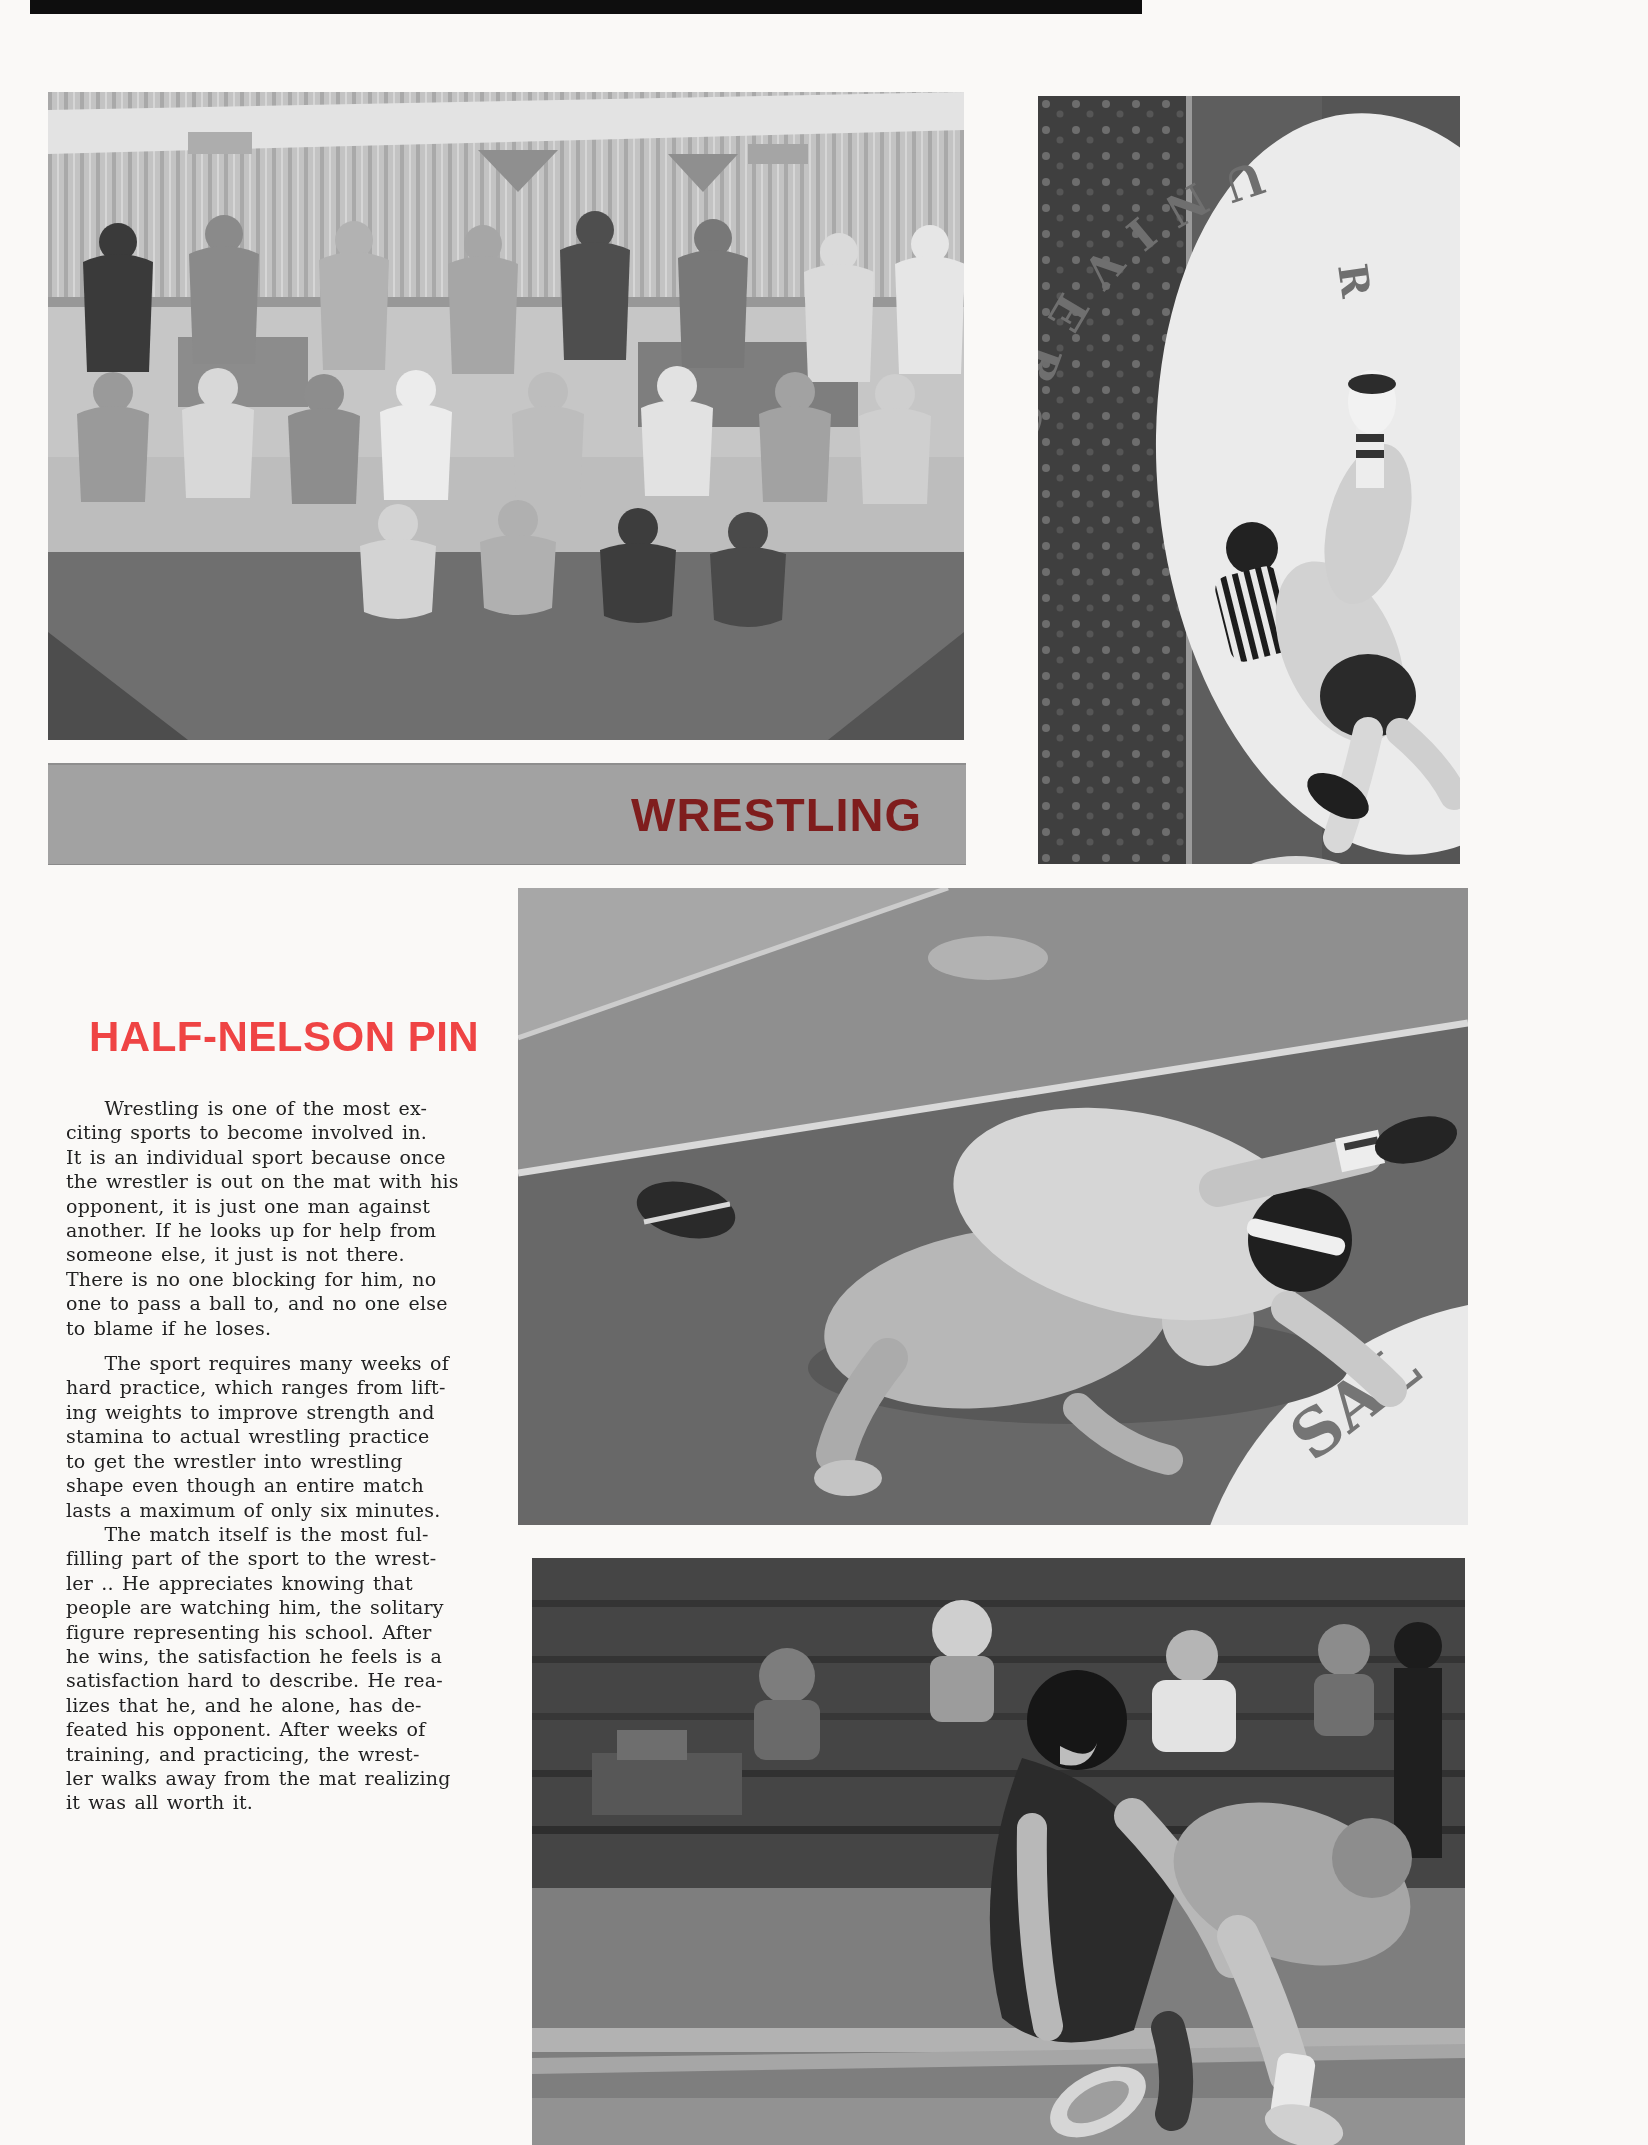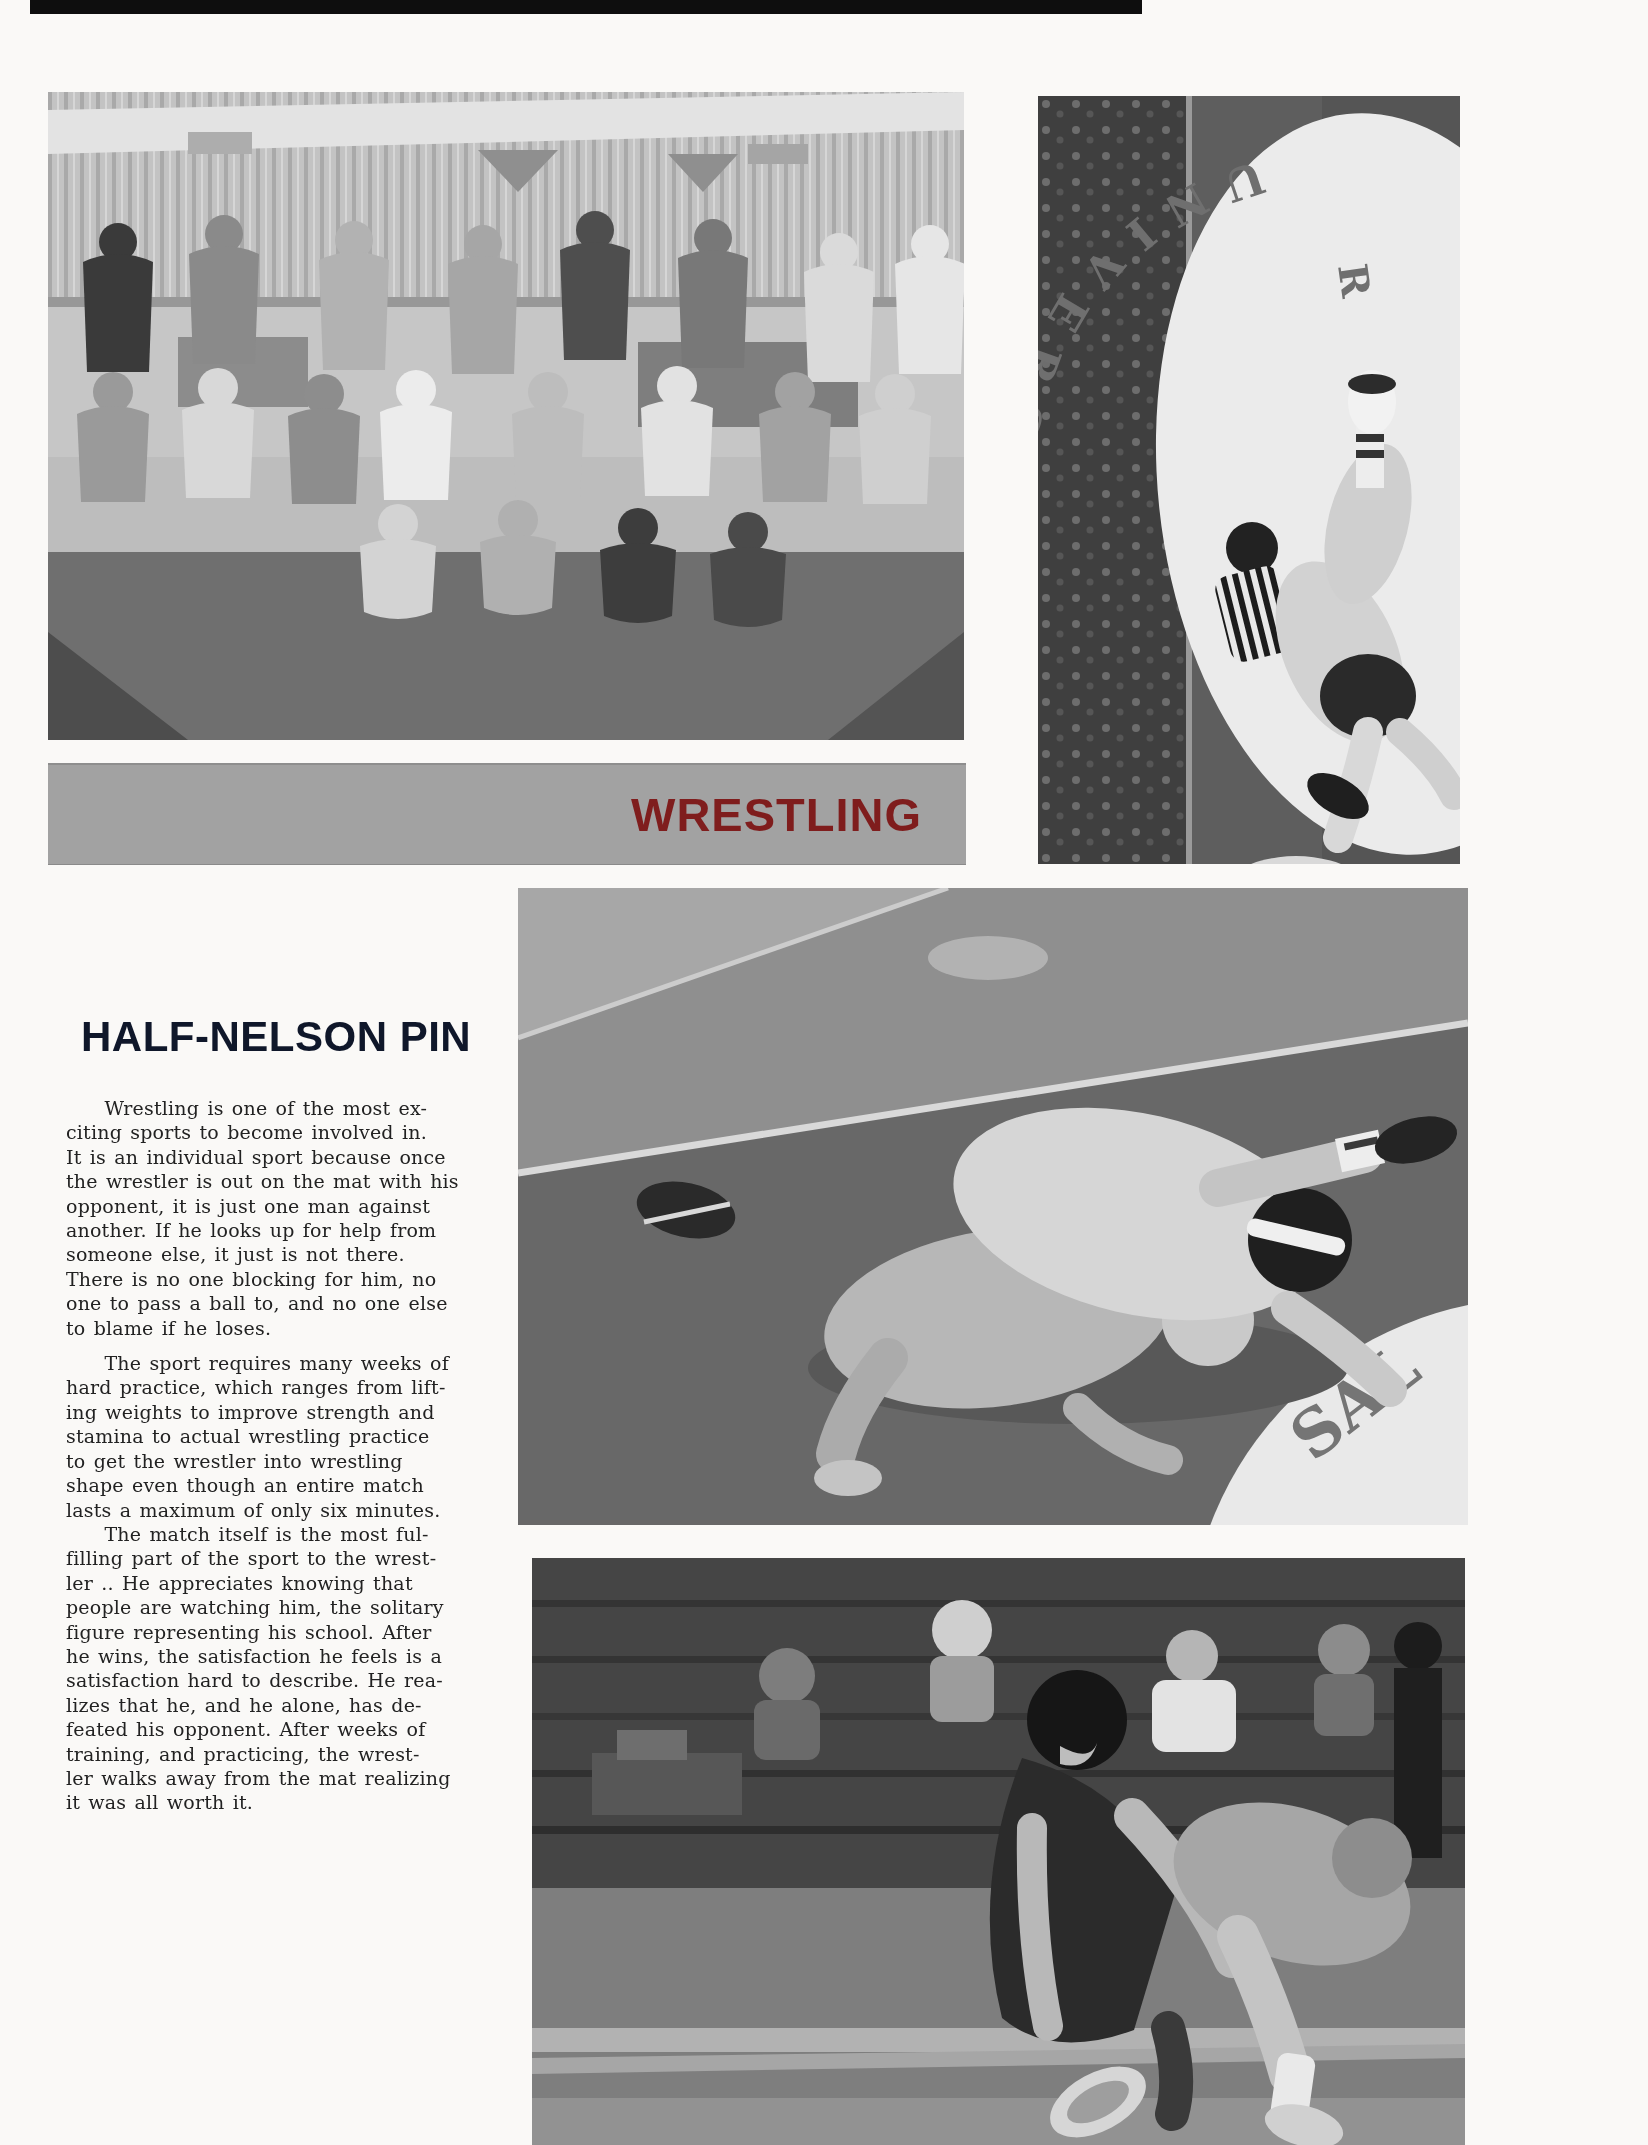--- a/index.html
+++ b/index.html
@@ -20,22 +20,22 @@
   }
   .banner-label{
     font-weight:bold;font-size:47px;letter-spacing:1px;color:#7f1d1d;
     padding-right:44px;line-height:1;
   }
   .side-photo{left:1038px;top:96px;width:422px;height:768px;}
   .pin-photo{left:518px;top:888px;width:950px;height:637px;}
   .takedown-photo{left:532px;top:1558px;width:933px;height:587px;}
   .article{left:55px;top:1016px;width:440px;}
   .article-heading{
-    font-weight:bold;font-size:42px;letter-spacing:0.5px;color:#0f172a;
-    margin:0 0 0 26px;line-height:1;
+    font-weight:bold;font-size:42px;letter-spacing:0.5px;color:#ef4444;
+    margin:0 0 0 34px;line-height:1;
   }
   .article-body{margin-top:38px;}
   .article-body p{
     margin:11px;font-family:"DejaVu Serif","Liberation Serif",serif;
     font-size:19px;line-height:24.4px;letter-spacing:0.2px;word-spacing:2px;
     color:#222;white-space:pre;
   }
 </style>
 </head>
 <body>

